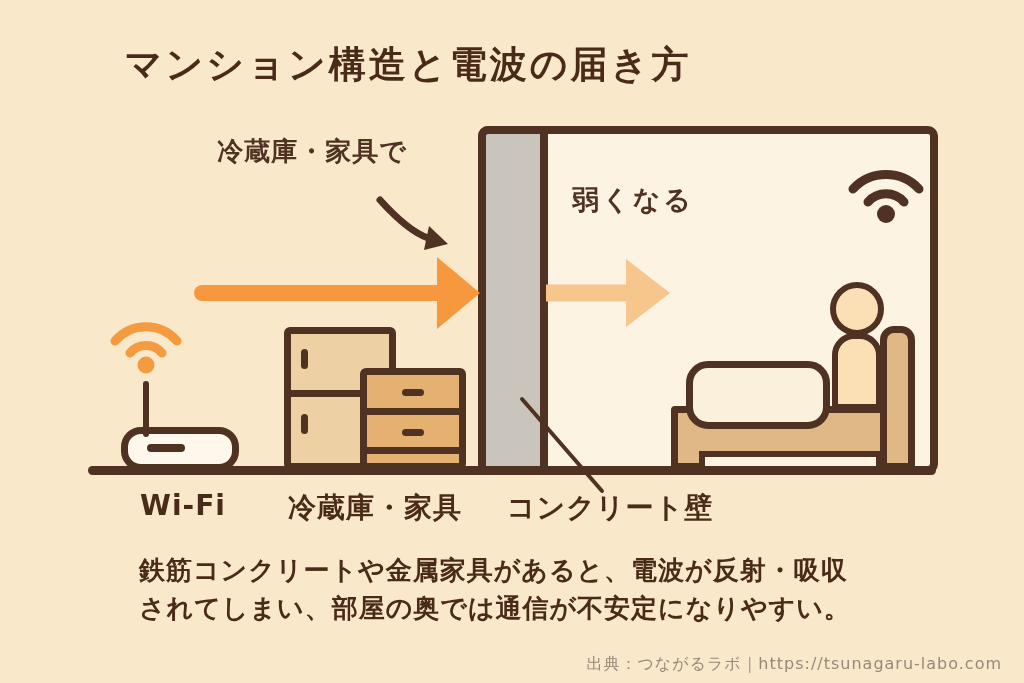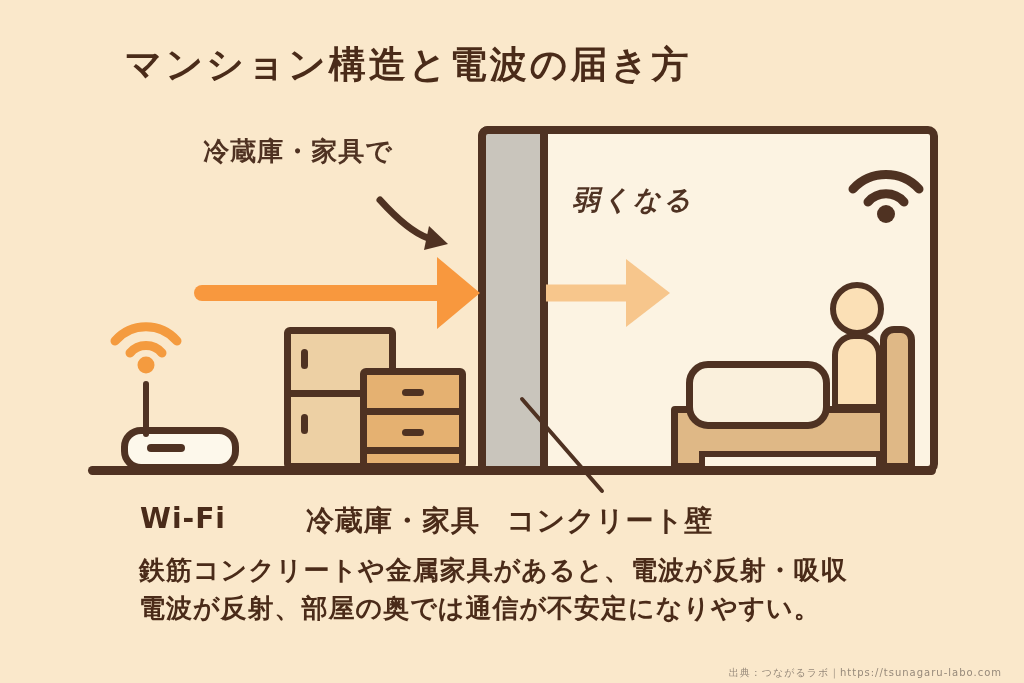--- a/index.html
+++ b/index.html
@@ -11,43 +11,43 @@
   }
   .canvas{position:relative;width:1024px;height:683px;background:#FAE8CB;}
   .abs{position:absolute;box-sizing:border-box;}
 
   
   .title{
     top:40px;left:0;width:816px;text-align:center;
     font-size:37px;font-weight:700;color:#4A2B19;letter-spacing:3px;
   }
   .annot{
-    top:133px;left:152px;width:292px;text-align:center;
+    top:133px;left:166px;width:292px;text-align:center;
     font-size:26px;font-weight:700;color:#4F3222;line-height:36px;letter-spacing:1px;
   }
   .weaken{
     top:182px;left:572px;
-    font-size:27px;font-weight:700;color:#4F3222;letter-spacing:3px;font-style:italic;
+    font-size:27px;font-weight:700;color:#4F3222;letter-spacing:3px;
   }
   .axis-label{
     top:489px;font-size:28px;font-weight:700;color:#4A2B19;
-    text-align:center;letter-spacing:1px;white-space:nowrap;margin-top:13px;
+    text-align:center;letter-spacing:1px;white-space:nowrap;
   }
   .lbl-wifi{left:103px;width:160px;}
-  .lbl-fridge{left:270px;width:210px;text-align:right;}
+  .lbl-fridge{left:270px;width:210px;}
   .lbl-wall{left:498px;width:224px;text-align:center;}
   .lbl-bedroom{left:726px;width:120px;}
   .desc{
     top:551px;left:139px;width:820px;
     font-size:26px;font-weight:700;color:#4A2B19;line-height:38px;letter-spacing:1px;
     white-space:nowrap;
   }
   .footer{
     top:654px;right:22px;
-    font-size:10px;font-weight:400;color:#96897A;letter-spacing:1px;margin-top:12px;
+    font-size:16px;font-weight:400;color:#96897A;letter-spacing:1px;
   }
 
   
   .room{
     left:478px;top:126px;width:460px;height:348px;
     background:#FCF3E2;border:8px solid #4F3222;border-radius:10px;
   }
   .wall{
     left:478px;top:126px;width:70px;height:348px;
     background:#C9C5BC;border:8px solid #4F3222;
@@ -166,18 +166,18 @@
   </div>
 
   <div class="abs weaken">弱くなる</div>
 
   <div class="abs axis-label lbl-wifi">Wi-Fi</div>
   <div class="abs axis-label lbl-fridge">冷蔵庫・家具</div>
   <div class="abs axis-label lbl-wall">コンクリート壁</div>
 
   <div class="abs desc">
     <span>鉄筋コンクリートや金属家具があると、電波が反射・吸収</span><br>
-    <span>電波が反射、部屋の奥では通信が不安定になりやすい。</span>
+    <span>されてしまい、部屋の奥では通信が不安定になりやすい。</span>
   </div>
 
   <div class="abs footer">出典：つながるラボ｜https://tsunagaru-labo.com</div>
 
 </div>
 
 </body></html>

